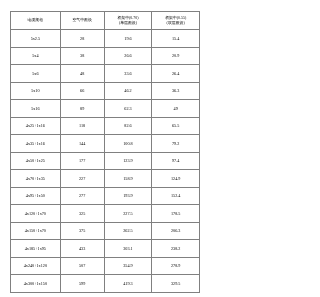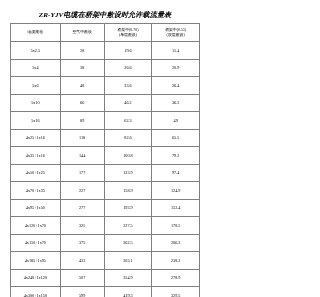--- a/index.html
+++ b/index.html
@@ -65,21 +65,20 @@
   col.c-spec { width: 26.3%; }
   col.c-air  { width: 23.2%; }
   col.c-one  { width: 25.3%; }
   col.c-two  { width: 25.2%; }
 </style>
 </head>
 <body>
 
 <div class="page">
 
-  <div class="doc-title">ZR-YJV电缆在桥架中敷设时允许载流量表</div>
 
   <table class="load-table">
     <colgroup>
       <col class="c-spec">
       <col class="c-air">
       <col class="c-one">
       <col class="c-two">
     </colgroup>
     <thead>
       <tr>

